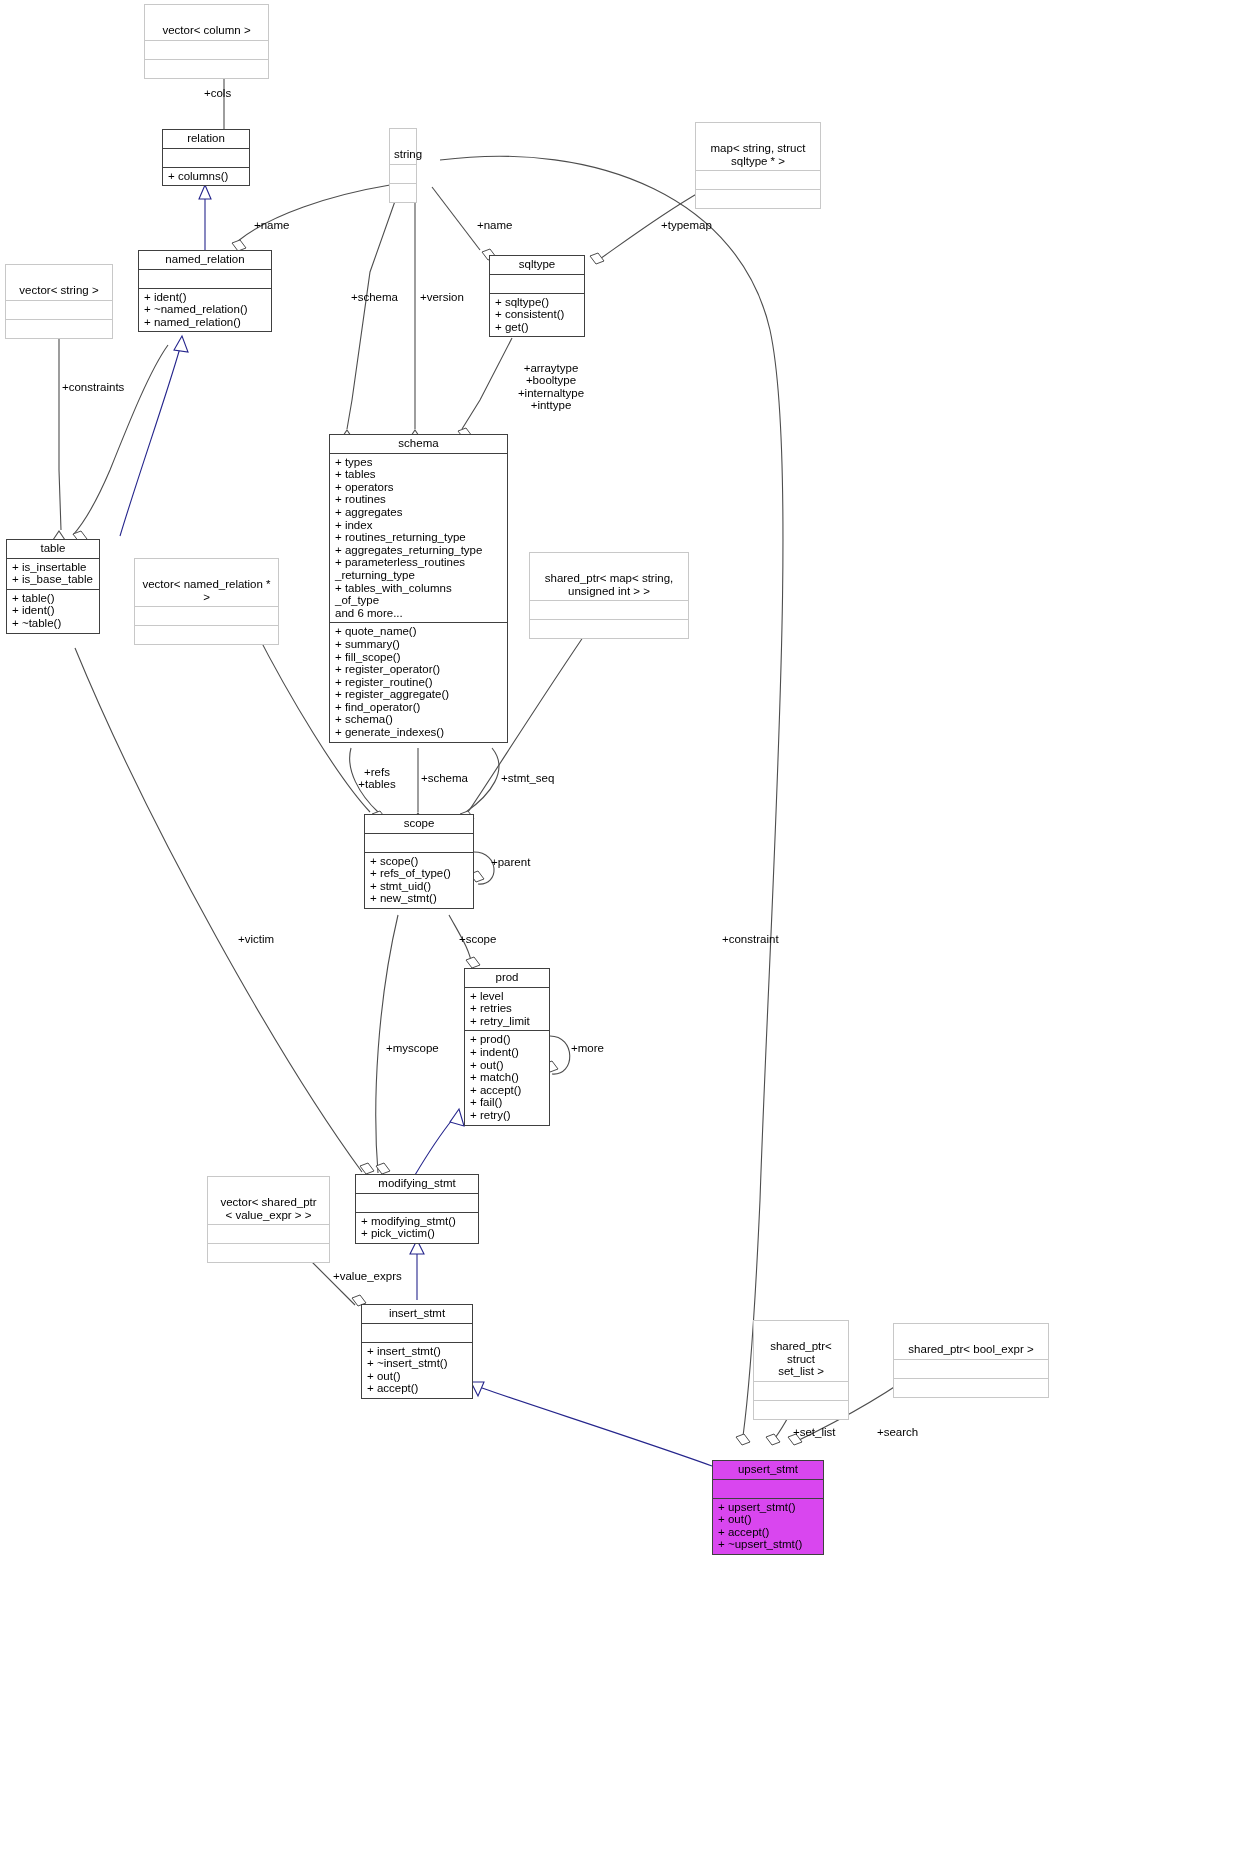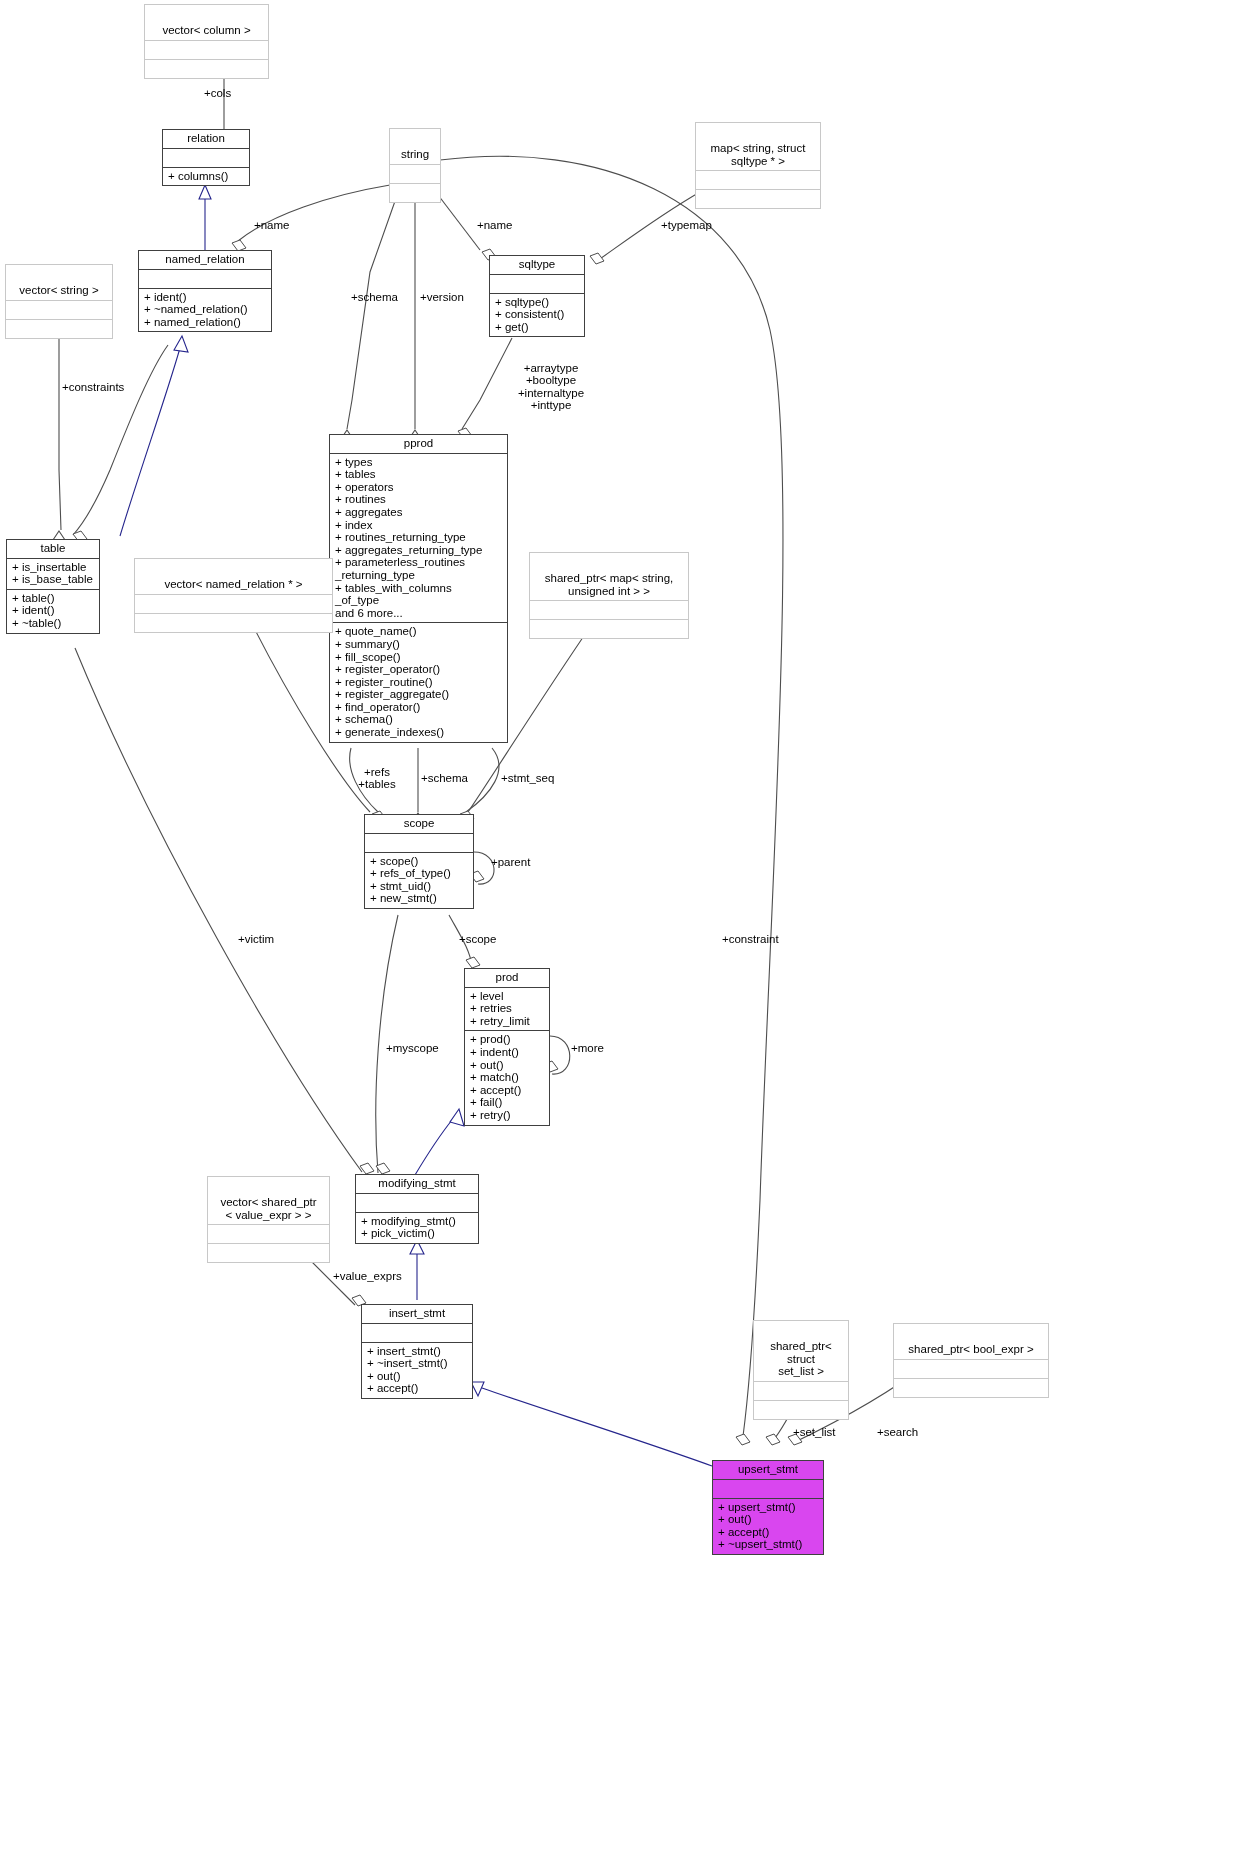--- a/index.html
+++ b/index.html
@@ -181,21 +181,21 @@
   </div>
 
   <div class="node solid" style="left:162px; top:129px; width:88px;">
     <div class="title">relation</div>
     <div class="attrs empty"></div>
     <div class="ops">
       <div class="row">+ columns()</div>
     </div>
   </div>
 
-  <div class="node faint" style="left:389px; top:128px; width:52px;">
+  <div class="node faint" style="left:389px; top:128px; width:28px;">
     <div class="title">string</div>
     <div class="attrs empty"></div>
     <div class="ops empty"></div>
   </div>
 
   <div class="node faint" style="left:695px; top:122px; width:126px;">
     <div class="title">map&lt; string, struct
 sqltype * &gt;</div>
     <div class="attrs empty"></div>
     <div class="ops empty"></div>
@@ -221,21 +221,21 @@
     <div class="title">sqltype</div>
     <div class="attrs empty"></div>
     <div class="ops">
       <div class="row">+ sqltype()</div>
       <div class="row">+ consistent()</div>
       <div class="row">+ get()</div>
     </div>
   </div>
 
   <div class="node solid" style="left:329px; top:434px; width:179px;">
-    <div class="title">pprod</div>
+    <div class="title">schema</div>
     <div class="attrs">
       <div class="row">+ types</div>
       <div class="row">+ tables</div>
       <div class="row">+ operators</div>
       <div class="row">+ routines</div>
       <div class="row">+ aggregates</div>
       <div class="row">+ index</div>
       <div class="row">+ routines_returning_type</div>
       <div class="row">+ aggregates_returning_type</div>
       <div class="row">+ parameterless_routines</div>
@@ -263,21 +263,21 @@
       <div class="row">+ is_insertable</div>
       <div class="row">+ is_base_table</div>
     </div>
     <div class="ops">
       <div class="row">+ table()</div>
       <div class="row">+ ident()</div>
       <div class="row">+ ~table()</div>
     </div>
   </div>
 
-  <div class="node faint" style="left:134px; top:558px; width:199px;">
+  <div class="node faint" style="left:134px; top:558px; width:145px;">
     <div class="title">vector&lt; named_relation * &gt;</div>
     <div class="attrs empty"></div>
     <div class="ops empty"></div>
   </div>
 
   <div class="node solid" style="left:364px; top:814px; width:110px;">
     <div class="title">scope</div>
     <div class="attrs empty"></div>
     <div class="ops">
       <div class="row">+ scope()</div>

